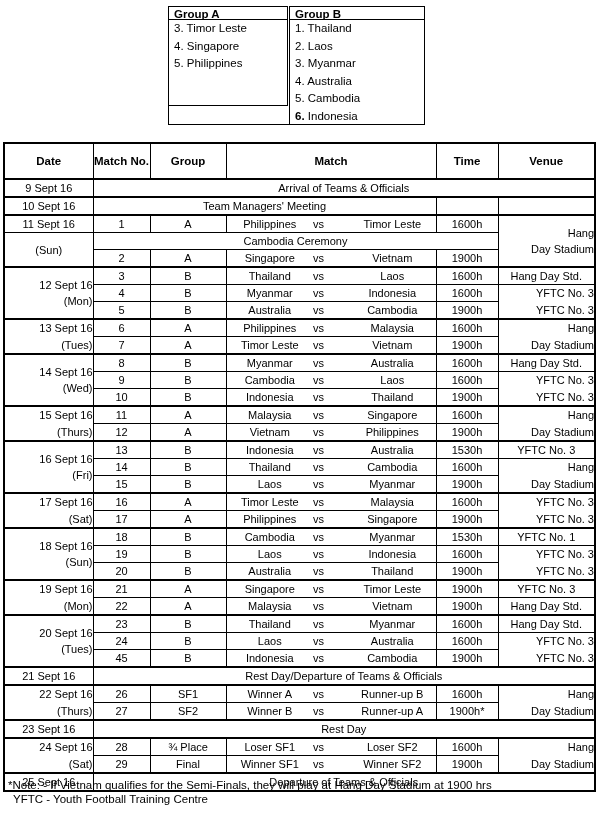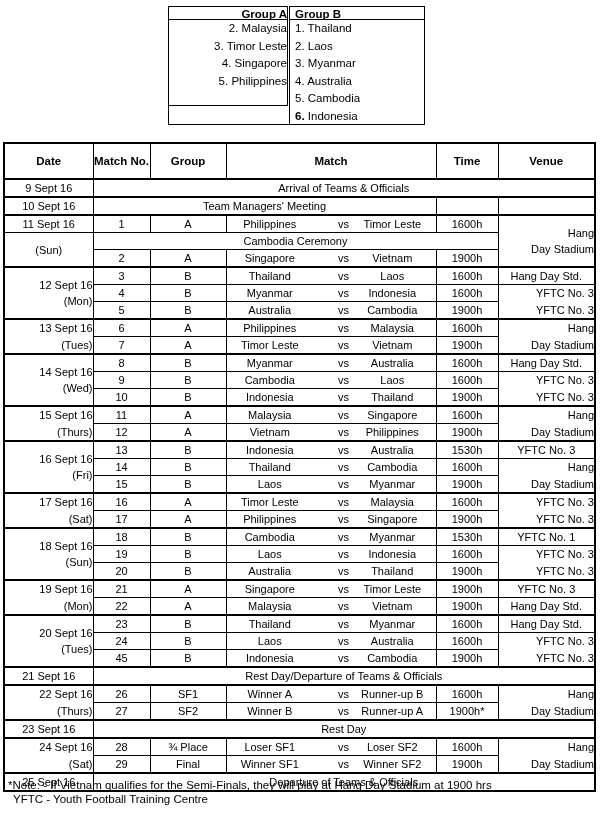--- a/index.html
+++ b/index.html
@@ -3,21 +3,21 @@
 <meta charset="utf-8">
 <style>
   html,body{margin:0;padding:0;background:#fff;}
   #page{position:relative;width:600px;height:814px;background:#fff;overflow:hidden;
         font-family:"Liberation Sans",sans-serif;color:#000;}
 
   
   #groups-panel{position:absolute;left:168px;top:6px;width:257px;height:119px;
                 border-bottom:1px solid #000;box-sizing:border-box;}
   .gbox{position:absolute;top:0;background:#fff;border:1px solid #000;box-sizing:border-box;}
-  #group-a-box{left:0;width:120px;height:100px;text-align:right;}
+  #group-a-box{left:0;width:120px;height:100px;}
   #group-a-ext{position:absolute;left:0;top:100px;width:120px;height:19px;
                border-left:1px solid #000;box-sizing:border-box;}
   #group-b-box{right:0;width:136px;height:119px;}
   .gbox .ghead{font-weight:bold;font-size:11.5px;line-height:12px;padding:1px 0 0 5px;
                border-bottom:1px solid #000;height:13px;box-sizing:border-box;}
   .gbox .gitem{font-size:11.5px;line-height:17.5px;padding-left:5px;white-space:nowrap;}
   .gbox .gno.boldno{font-weight:bold;}
 
   
   #sched{position:absolute;left:3px;top:142px;width:591px;border-collapse:collapse;
@@ -25,37 +25,36 @@
   #sched th,#sched td{border:1px solid #000;padding:0;text-align:center;vertical-align:middle;
          font-size:11px;height:16px;line-height:16px;overflow:hidden;white-space:nowrap;}
   #sched thead th{font-weight:bold;font-size:11.5px;height:34px;line-height:13px;
          white-space:normal;border-bottom:2px solid #000;}
   #sched tr.gs td{border-top:2px solid #000;}
   td.c-span{text-align:center;}
   td.pad-wide{padding-right:159px;margin-top:16px;}
   td.pad-mid{padding-right:62px;}
   .mrow{display:flex;width:100%;align-items:center;}
   .mrow .home,.mrow .away{flex:1;text-align:center;overflow:hidden;}
-  .mrow .vs{width:36px;text-align:right;}
+  .mrow .vs{width:36px;text-align:left;}
   td .ln{line-height:16.5px;text-align:right;}
 
   
   #footnotes{position:absolute;left:8px;top:778px;font-size:11.5px;line-height:14px;}
   #footnotes .footnote + .footnote{padding-left:5px;}
 </style>
 </head>
 <body>
 
 <div id="page">
 
   <div id="groups-panel">
     <div class="gbox" id="group-a-box">
       <div class="ghead">Group A</div>
       <div class="glist">
-          <div class="gitem"><span class="gno">2.</span> <span>Malaysia</span></div>
           <div class="gitem"><span class="gno">3.</span> <span>Timor Leste</span></div>
           <div class="gitem"><span class="gno">4.</span> <span>Singapore</span></div>
           <div class="gitem"><span class="gno">5.</span> <span>Philippines</span></div>
         </div>
     </div>
     <div id="group-a-ext"></div>
     <div class="gbox" id="group-b-box">
       <div class="ghead">Group B</div>
       <div class="glist">
           <div class="gitem"><span class="gno">1.</span> <span>Thailand</span></div>

